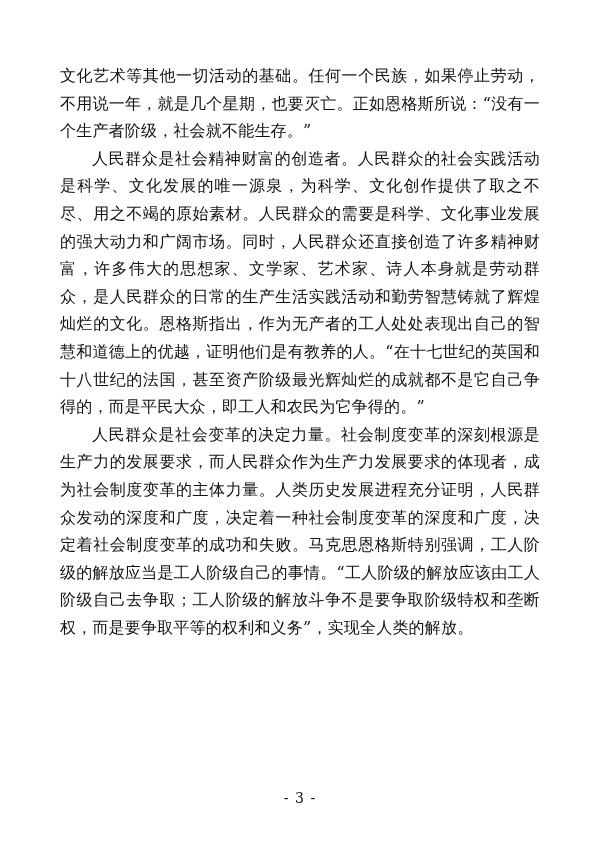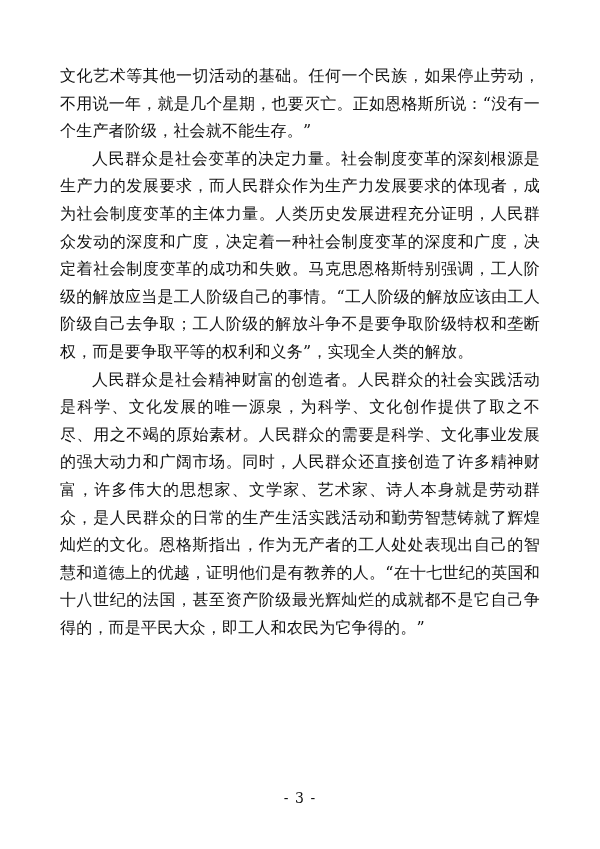--- a/index.html
+++ b/index.html
@@ -51,17 +51,17 @@
     color: #111111;
     letter-spacing: 1px;
   }
 </style>
 </head>
 <body>
 
 <div class="page">
   <div class="page-body">
     <p class="para">文化艺术等其他一切活动的基础。任何一个民族，如果停止劳动，不用说一年，就是几个星期，也要灭亡。正如恩格斯所说：“没有一个生产者阶级，社会就不能生存。”</p>
+    <p class="para indent">人民群众是社会精神财富的创造者。人民群众的社会实践活动是科学、文化发展的唯一源泉，为科学、文化创作提供了取之不尽、用之不竭的原始素材。人民群众的需要是科学、文化事业发展的强大动力和广阔市场。同时，人民群众还直接创造了许多精神财富，许多伟大的思想家、文学家、艺术家、诗人本身就是劳动群众，是人民群众的日常的生产生活实践活动和勤劳智慧铸就了辉煌灿烂的文化。恩格斯指出，作为无产者的工人处处表现出自己的智慧和道德上的优越，证明他们是有教养的人。“在十七世纪的英国和十八世纪的法国，甚至资产阶级最光辉灿烂的成就都不是它自己争得的，而是平民大众，即工人和农民为它争得的。”</p>
     <p class="para indent">人民群众是社会变革的决定力量。社会制度变革的深刻根源是生产力的发展要求，而人民群众作为生产力发展要求的体现者，成为社会制度变革的主体力量。人类历史发展进程充分证明，人民群众发动的深度和广度，决定着一种社会制度变革的深度和广度，决定着社会制度变革的成功和失败。马克思恩格斯特别强调，工人阶级的解放应当是工人阶级自己的事情。“工人阶级的解放应该由工人阶级自己去争取；工人阶级的解放斗争不是要争取阶级特权和垄断权，而是要争取平等的权利和义务”，实现全人类的解放。</p>
-    <p class="para indent">人民群众是社会精神财富的创造者。人民群众的社会实践活动是科学、文化发展的唯一源泉，为科学、文化创作提供了取之不尽、用之不竭的原始素材。人民群众的需要是科学、文化事业发展的强大动力和广阔市场。同时，人民群众还直接创造了许多精神财富，许多伟大的思想家、文学家、艺术家、诗人本身就是劳动群众，是人民群众的日常的生产生活实践活动和勤劳智慧铸就了辉煌灿烂的文化。恩格斯指出，作为无产者的工人处处表现出自己的智慧和道德上的优越，证明他们是有教养的人。“在十七世纪的英国和十八世纪的法国，甚至资产阶级最光辉灿烂的成就都不是它自己争得的，而是平民大众，即工人和农民为它争得的。”</p>
   </div>
   <div class="footer">- 3 -</div>
 </div>
 
 </body></html>

